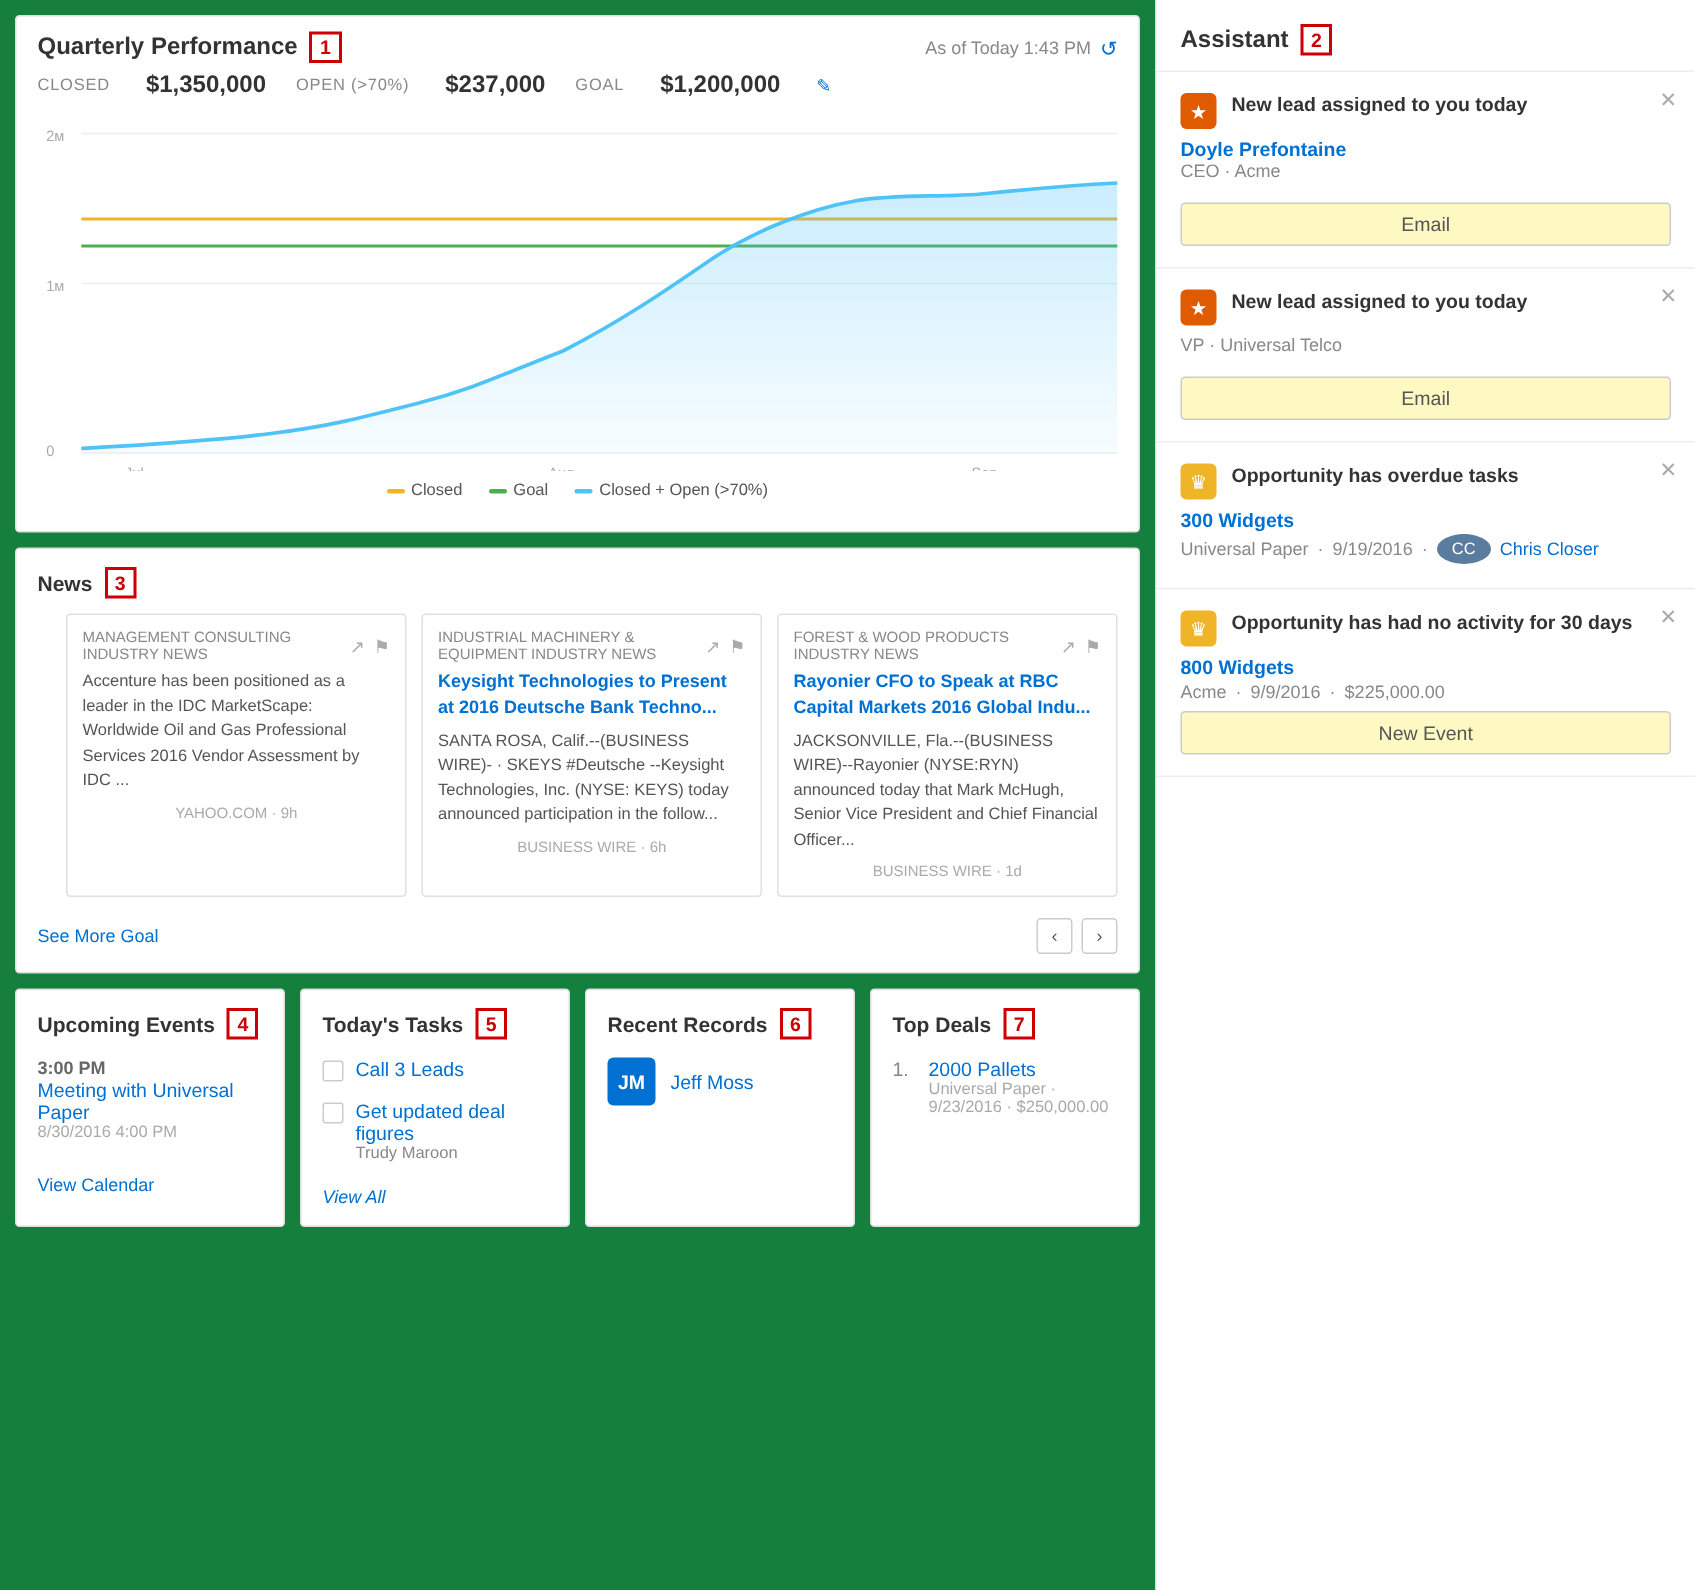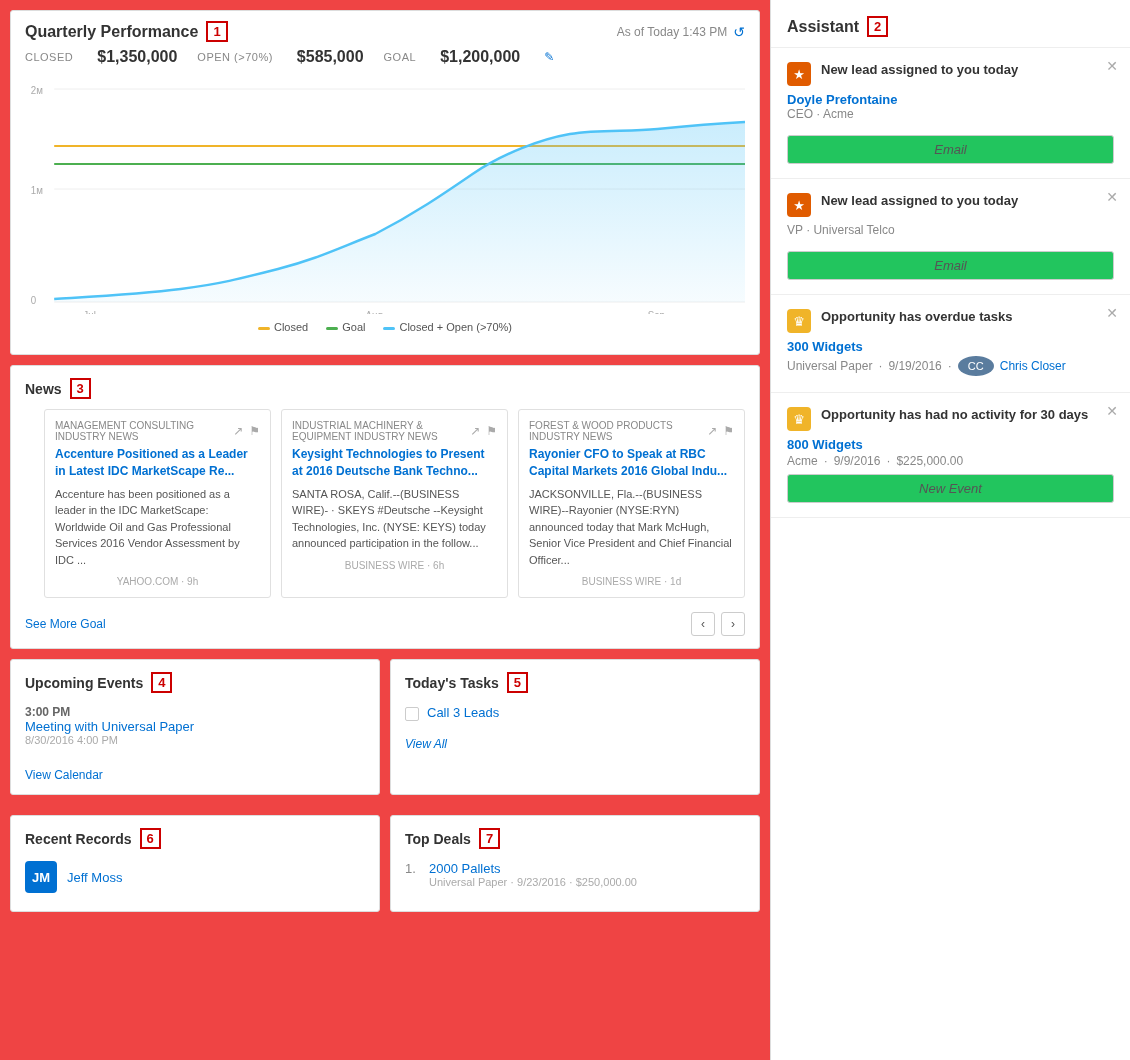--- a/index.html
+++ b/index.html
@@ -1,18 +1,18 @@
 <!DOCTYPE html>
 <html><head>
   <meta charset="utf-8">
   <style>
     * { box-sizing: border-box; margin: 0; padding: 0; }
     body { font-family: 'Segoe UI', Arial, sans-serif; font-size: 13px; background: #f3f3f3; color: #333; width: 1130px; height: 1060px; overflow: hidden; display: flex; }
 
-    .main-panel { width: 770px; height: 1060px; overflow-y: auto; background: #ef4444; padding: 10px; }
+    .main-panel { width: 770px; height: 1060px; overflow-y: auto; background: #15803d; padding: 10px; }
     .right-panel { width: 360px; height: 1060px; overflow-y: auto; background: #fff; border-left: 1px solid #ddd; padding: 0; }
 
     
     .perf-card { background: #fff; border: 1px solid #ddd; border-radius: 3px; padding: 10px 14px; margin-bottom: 10px; }
     .perf-header { display: flex; align-items: center; justify-content: space-between; margin-bottom: 6px; }
     .perf-title { font-size: 16px; font-weight: 600; color: #333; }
     .badge-num { display: inline-block; border: 2px solid #c00; color: #c00; font-weight: 700; padding: 1px 5px; font-size: 13px; margin-left: 8px; }
     .perf-timestamp { font-size: 12px; color: #888; display: flex; align-items: center; gap: 6px; }
     .refresh-icon { cursor: pointer; color: #0070d2; font-size: 14px; }
     .perf-stats { display: flex; align-items: center; gap: 20px; font-size: 13px; margin-bottom: 8px; }
@@ -37,21 +37,21 @@
     .news-source-actions { display: flex; gap: 6px; }
     .news-action-icon { color: #aaa; cursor: pointer; font-size: 12px; }
     .news-headline { font-weight: 700; font-size: 12px; color: #0070d2; cursor: pointer; margin-bottom: 6px; line-height: 1.4; }
     .news-body { font-size: 11px; color: #555; line-height: 1.5; margin-bottom: 8px; }
     .news-footer { font-size: 10px; color: #aaa; margin-top: auto; text-align: center; }
     .see-more { color: #0070d2; font-size: 12px; cursor: pointer; display: inline-block; margin-top: 6px; }
     .news-nav { display: flex; justify-content: flex-end; gap: 6px; margin-top: 6px; }
     .nav-btn { border: 1px solid #ccc; border-radius: 3px; width: 24px; height: 24px; display: flex; align-items: center; justify-content: center; cursor: pointer; background: #fff; color: #555; font-size: 12px; }
 
     
-    .bottom-grid { display: grid; grid-template-columns: 1fr 1fr; gap: 10px; }
+    .bottom-grid { display: grid; grid-template-columns: 1fr 1fr 1fr 1fr; gap: 10px; }
 
     
     .event-row { margin-bottom: 14px; }
     .event-time { font-size: 12px; color: #666; font-weight: 600; }
     .event-name { color: #0070d2; cursor: pointer; font-size: 13px; }
     .event-date { font-size: 11px; color: #aaa; }
     .view-calendar { color: #0070d2; font-size: 12px; cursor: pointer; margin-top: 8px; display: inline-block; }
 
     
     .task-row { display: flex; align-items: flex-start; gap: 8px; margin-bottom: 12px; }
@@ -76,21 +76,21 @@
     .assistant-title { font-size: 16px; font-weight: 600; color: #333; }
     .badge-num-2 { display: inline-block; border: 2px solid #c00; color: #c00; font-weight: 700; padding: 1px 5px; font-size: 13px; margin-left: 8px; }
     .assist-card { border-bottom: 1px solid #eee; padding: 14px 16px; position: relative; }
     .assist-close { position: absolute; top: 10px; right: 12px; color: #aaa; cursor: pointer; font-size: 14px; }
     .assist-icon-row { display: flex; align-items: flex-start; gap: 10px; margin-bottom: 6px; }
     .assist-star-icon { width: 24px; height: 24px; background: #e05b00; border-radius: 4px; display: flex; align-items: center; justify-content: center; color: #fff; font-size: 13px; flex-shrink: 0; }
     .assist-crown-icon { width: 24px; height: 24px; background: #f0b429; border-radius: 4px; display: flex; align-items: center; justify-content: center; color: #fff; font-size: 13px; flex-shrink: 0; }
     .assist-label { font-size: 13px; font-weight: 600; color: #333; padding-right: 20px; }
     .assist-person { color: #0070d2; font-size: 13px; cursor: pointer; font-weight: 600; }
     .assist-role { font-size: 12px; color: #888; margin-bottom: 10px; }
-    .assist-btn { width: 100%; border: 1px solid #ccc; background: #22c55e; border-radius: 3px; padding: 6px 0; color: #555; cursor: pointer; font-size: 13px; margin-top: 4px; font-style: italic; }
+    .assist-btn { width: 100%; border: 1px solid #ccc; background: #fef9c3; border-radius: 3px; padding: 6px 0; color: #555; cursor: pointer; font-size: 13px; margin-top: 4px; }
     .assist-opp-name { color: #0070d2; font-size: 13px; cursor: pointer; font-weight: 600; margin-bottom: 2px; }
     .assist-opp-detail { font-size: 12px; color: #888; display: flex; align-items: center; gap: 6px; margin-bottom: 2px; }
     .assist-user-avatar { width: 36px; height: 20px; background: #5a7c9e; border-radius: 50%; display: inline-flex; align-items: center; justify-content: center; color: #fff; font-size: 11px; }
     .assist-user-link { color: #0070d2; cursor: pointer; font-size: 12px; }
     .assist-amount { font-size: 12px; color: #888; }
 
     
     .y-label { font-size: 10px; fill: #aaa; }
     .x-label { font-size: 10px; fill: #aaa; }
   </style>
@@ -107,21 +107,21 @@
       </div>
       <div class="perf-timestamp">
         <span>As of Today 1:43 PM</span>
         <span class="refresh-icon">↺</span>
       </div>
     </div>
     <div class="perf-stats">
       <span class="label">CLOSED</span>
       <span class="value">$1,350,000</span>
       <span class="label">OPEN (&gt;70%)</span>
-      <span class="value">$585,000</span>
+      <span class="value">$237,000</span>
       <span class="label">GOAL</span>
       <span class="value">$1,200,000</span>
       <span class="edit-icon">✎</span>
     </div>
 
     <div class="chart-area">
       <svg class="chart-svg" viewBox="0 0 740 240" preserveAspectRatio="none">
 
         <text class="y-label" x="6" y="20">2м</text>
         <text class="y-label" x="6" y="120">1м</text>
@@ -164,21 +164,20 @@
     <div class="news-grid">
 
       <div class="news-item">
         <div class="news-source">
           <span>Management Consulting Industry News</span>
           <div class="news-source-actions">
             <span class="news-action-icon">↗</span>
             <span class="news-action-icon">⚑</span>
           </div>
         </div>
-        <div class="news-headline">Accenture Positioned as a Leader in Latest IDC MarketScape Re...</div>
         <div class="news-body">Accenture has been positioned as a leader in the IDC MarketScape: Worldwide Oil and Gas Professional Services 2016 Vendor Assessment by IDC ...</div>
         <div class="news-footer">YAHOO.COM · 9h</div>
       </div>
 
       <div class="news-item">
         <div class="news-source">
           <span>Industrial Machinery &amp; Equipment Industry News</span>
           <div class="news-source-actions">
             <span class="news-action-icon">↗</span>
             <span class="news-action-icon">⚑</span>
@@ -228,20 +227,27 @@
 
     <div class="card">
       <div style="display:flex;align-items:center;margin-bottom:12px;">
         <span class="card-title" style="margin-bottom:0;">Today's Tasks</span>
         <span class="badge-num">5</span>
       </div>
       <div class="task-row">
         <div class="task-checkbox"></div>
         <div>
           <div class="task-name">Call 3 Leads</div>
+        </div>
+      </div>
+      <div class="task-row">
+        <div class="task-checkbox"></div>
+        <div>
+          <div class="task-name">Get updated deal figures</div>
+          <div class="task-sub">Trudy Maroon</div>
         </div>
       </div>
       <span class="view-all">View All</span>
     </div>
 
     <div class="card">
       <div style="display:flex;align-items:center;margin-bottom:12px;">
         <span class="card-title" style="margin-bottom:0;">Recent Records</span>
         <span class="badge-num">6</span>
       </div>

